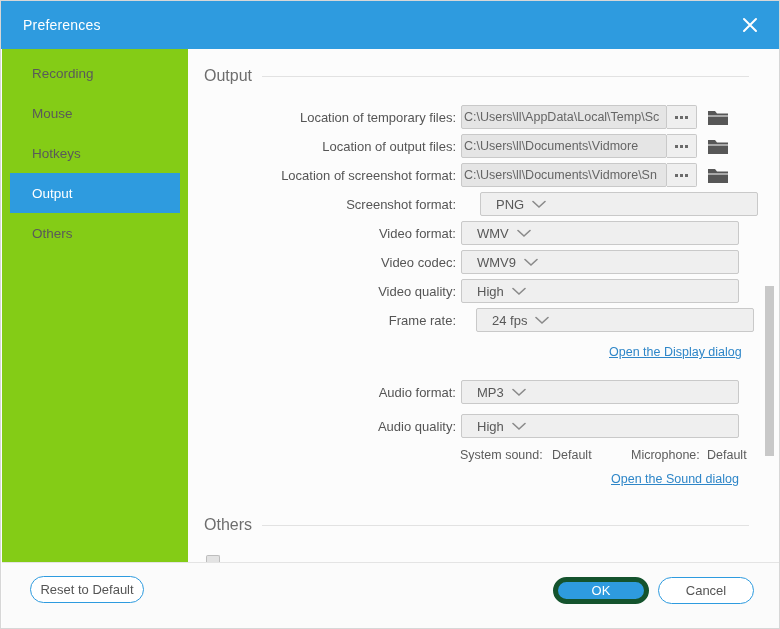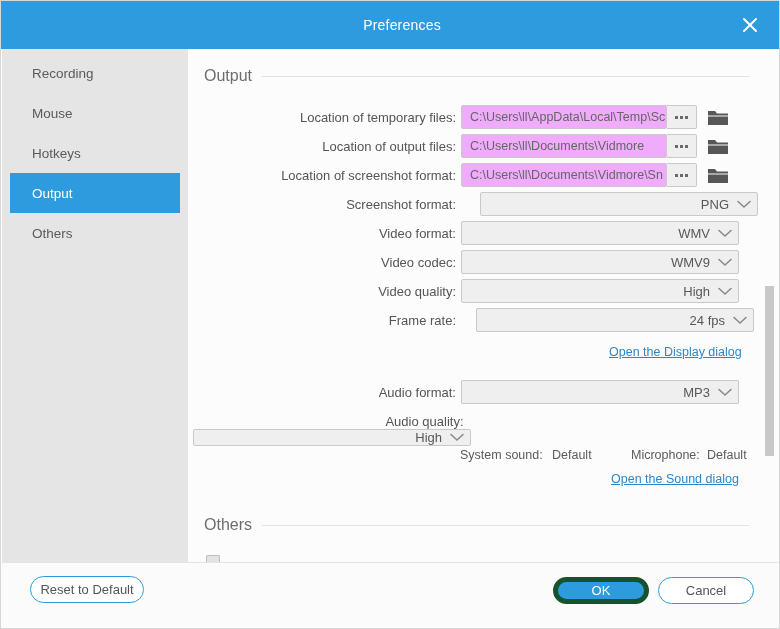--- a/index.html
+++ b/index.html
@@ -16,40 +16,40 @@
     background: #fdfdfd;
     border: 1px solid #d7d7d7;
     overflow: hidden;
   }
 
   
   #titlebar {
     position: absolute; left: 0; top: 0;
     width: 780px; height: 48px;
     background: #2e9bdf;
-    display: flex; align-items: center; justify-content: center;
+    display: flex; align-items: center;
   }
   #title-text {
     color: #ffffff;
     font-size: 14px;
     margin-left: 22px;
     letter-spacing: .2px;
   }
   #close-btn {
     position: absolute; right: 16px; top: 10px;
     width: 30px; height: 28px;
     cursor: pointer;
   }
   #close-btn svg { display: block; }
 
   
   #sidebar {
     position: absolute; left: 1px; top: 48px;
     width: 186px; height: 513px;
-    background: #e5e5e5;
+    background: #84cc16;
   }
   .side-item {
     height: 40px;
     display: flex; align-items: center;
     padding-left: 22px;
     font-size: 13.5px;
     color: #5a5a5a;
     cursor: pointer;
     margin: 0 8px;
   }
@@ -87,27 +87,27 @@
   }
   .row .lbl {
     font-size: 13px; color: #555555;
     text-align: right;
     white-space: nowrap;
     padding-left: 20px;
   }
 
   .txtfield {
     height: 24px;
-    background: #f0abfc;
+    background: #e5e5e5;
     border: 1px solid #c9c9c9;
     border-radius: 2px;
     font-size: 12.5px;
     color: #666666;
     display: flex; align-items: center;
-    padding-left: 8px;
+    padding-left: 2px;
     overflow: hidden;
     white-space: nowrap;
   }
 
   .dots-btn {
     width: 30px; height: 24px;
     background: #efefef;
     border: 1px solid #c9c9c9;
     border-left: none;
     border-radius: 0 2px 2px 0;
@@ -128,21 +128,21 @@
 
   .dropdown {
     height: 24px;
     background: #efefef;
     border: 1px solid #c9c9c9;
     border-radius: 2px;
     display: flex; align-items: center;
     padding-left: 15px; padding-right: 6px;
     font-size: 13px; color: #585858;
     cursor: pointer;
-    justify-content: flex-end;
+    justify-content: flex-start;
   }
   .dropdown .caret { flex-shrink: 0; margin-left: 8px; }
 
   .link {
     position: absolute;
     font-size: 12.5px;
     color: #2e86c8;
     text-decoration: underline;
     cursor: pointer;
     white-space: nowrap;
@@ -362,21 +362,21 @@
     <div class="row" style="top:331px; left:0px;">
       <span class="lbl" style="width:268px;">Audio format:</span>
       <div class="dropdown" style="width:278px; margin-left:5px;">
         <span>MP3</span>
         <svg class="caret" width="14" height="9" viewBox="0 0 14 9">
             <path d="M1 1.5 L7 7 L13 1.5" stroke="#8a8a8a" stroke-width="1.6" fill="none" stroke-linecap="round"></path>
           </svg>
       </div>
     </div>
 
-    <div class="row" style="top:365px; left:0px;flex-direction:column;">
+    <div class="row" style="top:365px; left:0px;">
       <span class="lbl" style="width:268px;">Audio quality:</span>
       <div class="dropdown" style="width:278px; margin-left:5px;">
         <span>High</span>
         <svg class="caret" width="14" height="9" viewBox="0 0 14 9">
             <path d="M1 1.5 L7 7 L13 1.5" stroke="#8a8a8a" stroke-width="1.6" fill="none" stroke-linecap="round"></path>
           </svg>
       </div>
     </div>
 
     <span class="plaintext" style="top:399px; left:272px;">System sound:</span>

